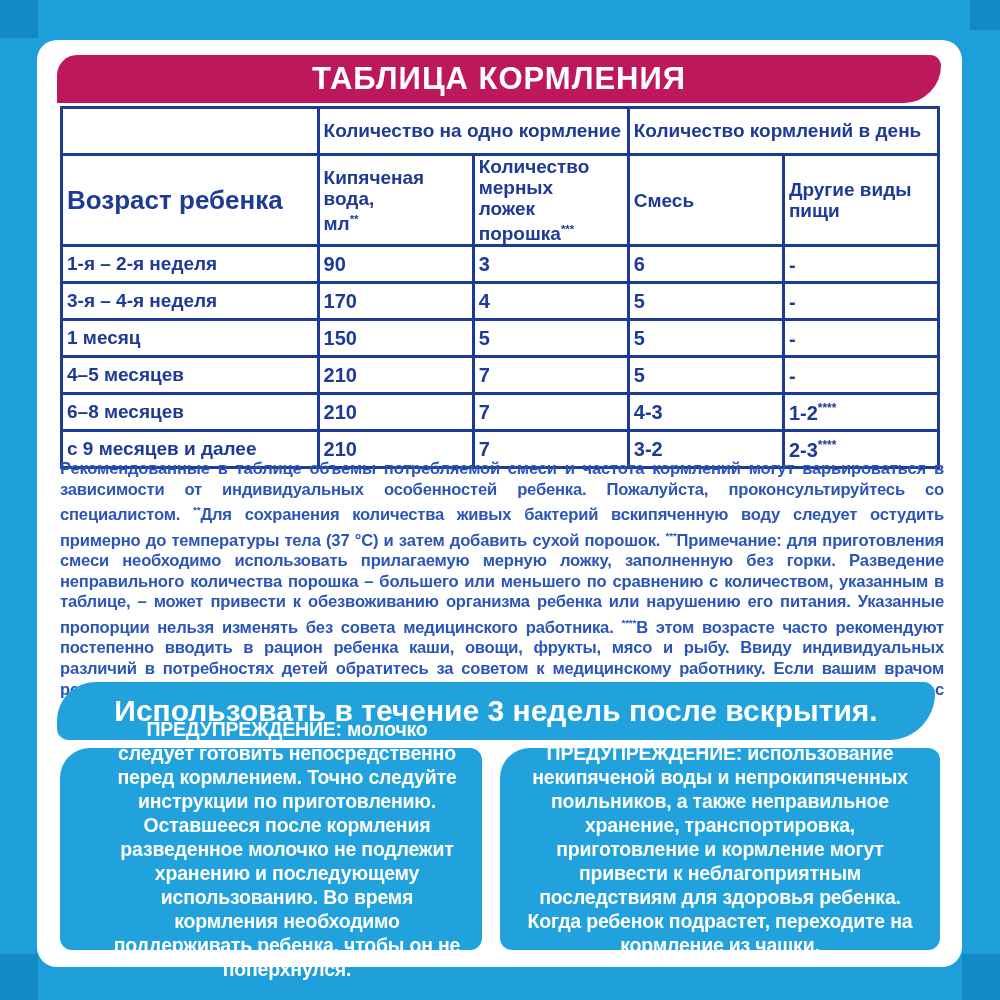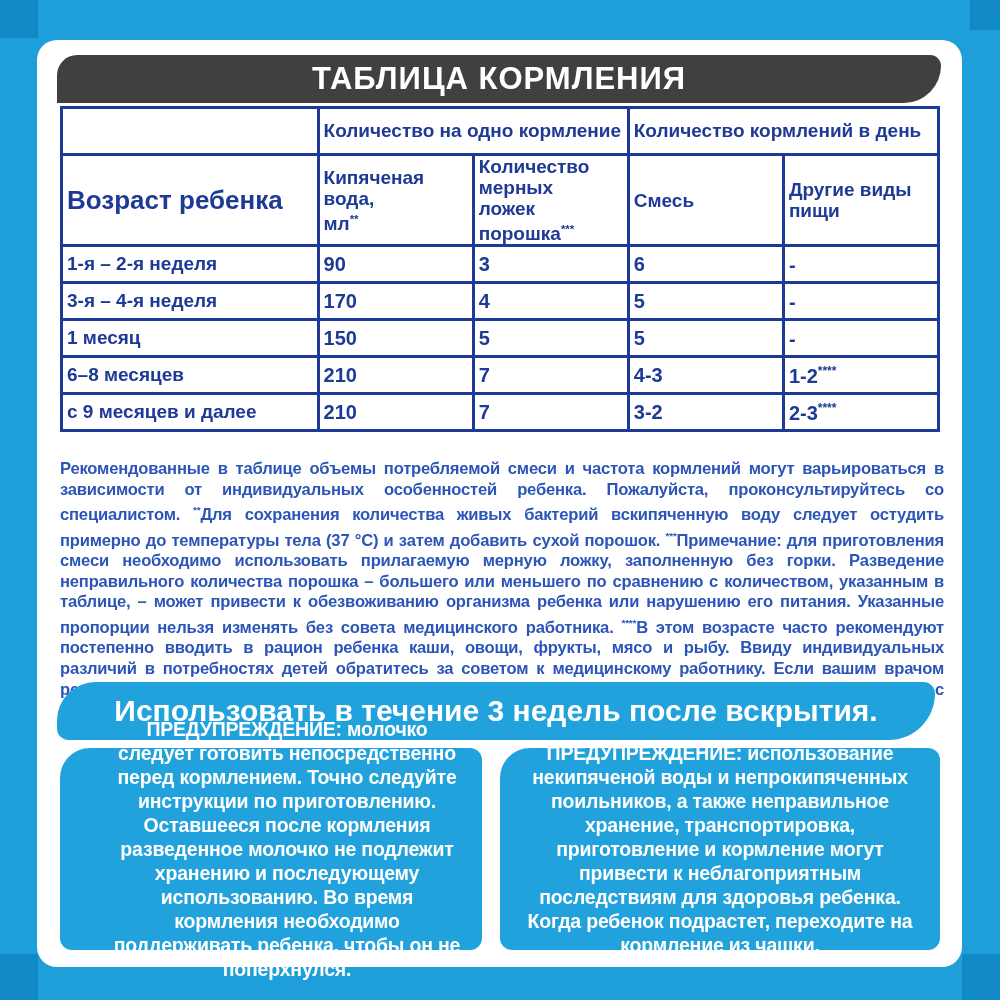--- a/index.html
+++ b/index.html
@@ -15,21 +15,21 @@
   .corner.bl{left:0;bottom:0;width:38px;height:46px;}
   .corner.br{right:0;bottom:0;width:38px;height:46px;}
 
   .panel{
     position:absolute;left:37px;top:40px;width:925px;height:927px;
     background:#FFFFFF;border-radius:20px;
   }
 
   .title-banner{
     position:absolute;left:20px;top:15px;width:884px;height:48px;
-    background:#404040;border-radius:26px 14px 48px 0;
+    background:#be185d;border-radius:26px 14px 48px 0;
     display:flex;align-items:center;justify-content:center;
   }
   .title-banner span{
     color:#FFFFFF;font-size:31px;font-weight:bold;letter-spacing:1px;
   }
 
   table.feed{
     position:absolute;left:23px;top:66px;width:880px;
     border-collapse:collapse;table-layout:fixed;
   }
@@ -127,20 +127,27 @@
         <td class="num"><span>-</span><sup></sup></td>
       </tr>
       <tr class="data-row">
         <td class="c-age">1 месяц</td>
         <td class="num">150</td>
         <td class="num">5</td>
         <td class="num">5</td>
         <td class="num"><span>-</span><sup></sup></td>
       </tr>
       <tr class="data-row">
+        <td class="c-age">4–5 месяцев</td>
+        <td class="num">210</td>
+        <td class="num">7</td>
+        <td class="num">5</td>
+        <td class="num"><span>-</span><sup></sup></td>
+      </tr>
+      <tr class="data-row">
         <td class="c-age">6–8 месяцев</td>
         <td class="num">210</td>
         <td class="num">7</td>
         <td class="num">4-3</td>
         <td class="num"><span>1-2</span><sup>****</sup></td>
       </tr>
       <tr class="data-row">
         <td class="c-age">с 9 месяцев и далее</td>
         <td class="num">210</td>
         <td class="num">7</td>

